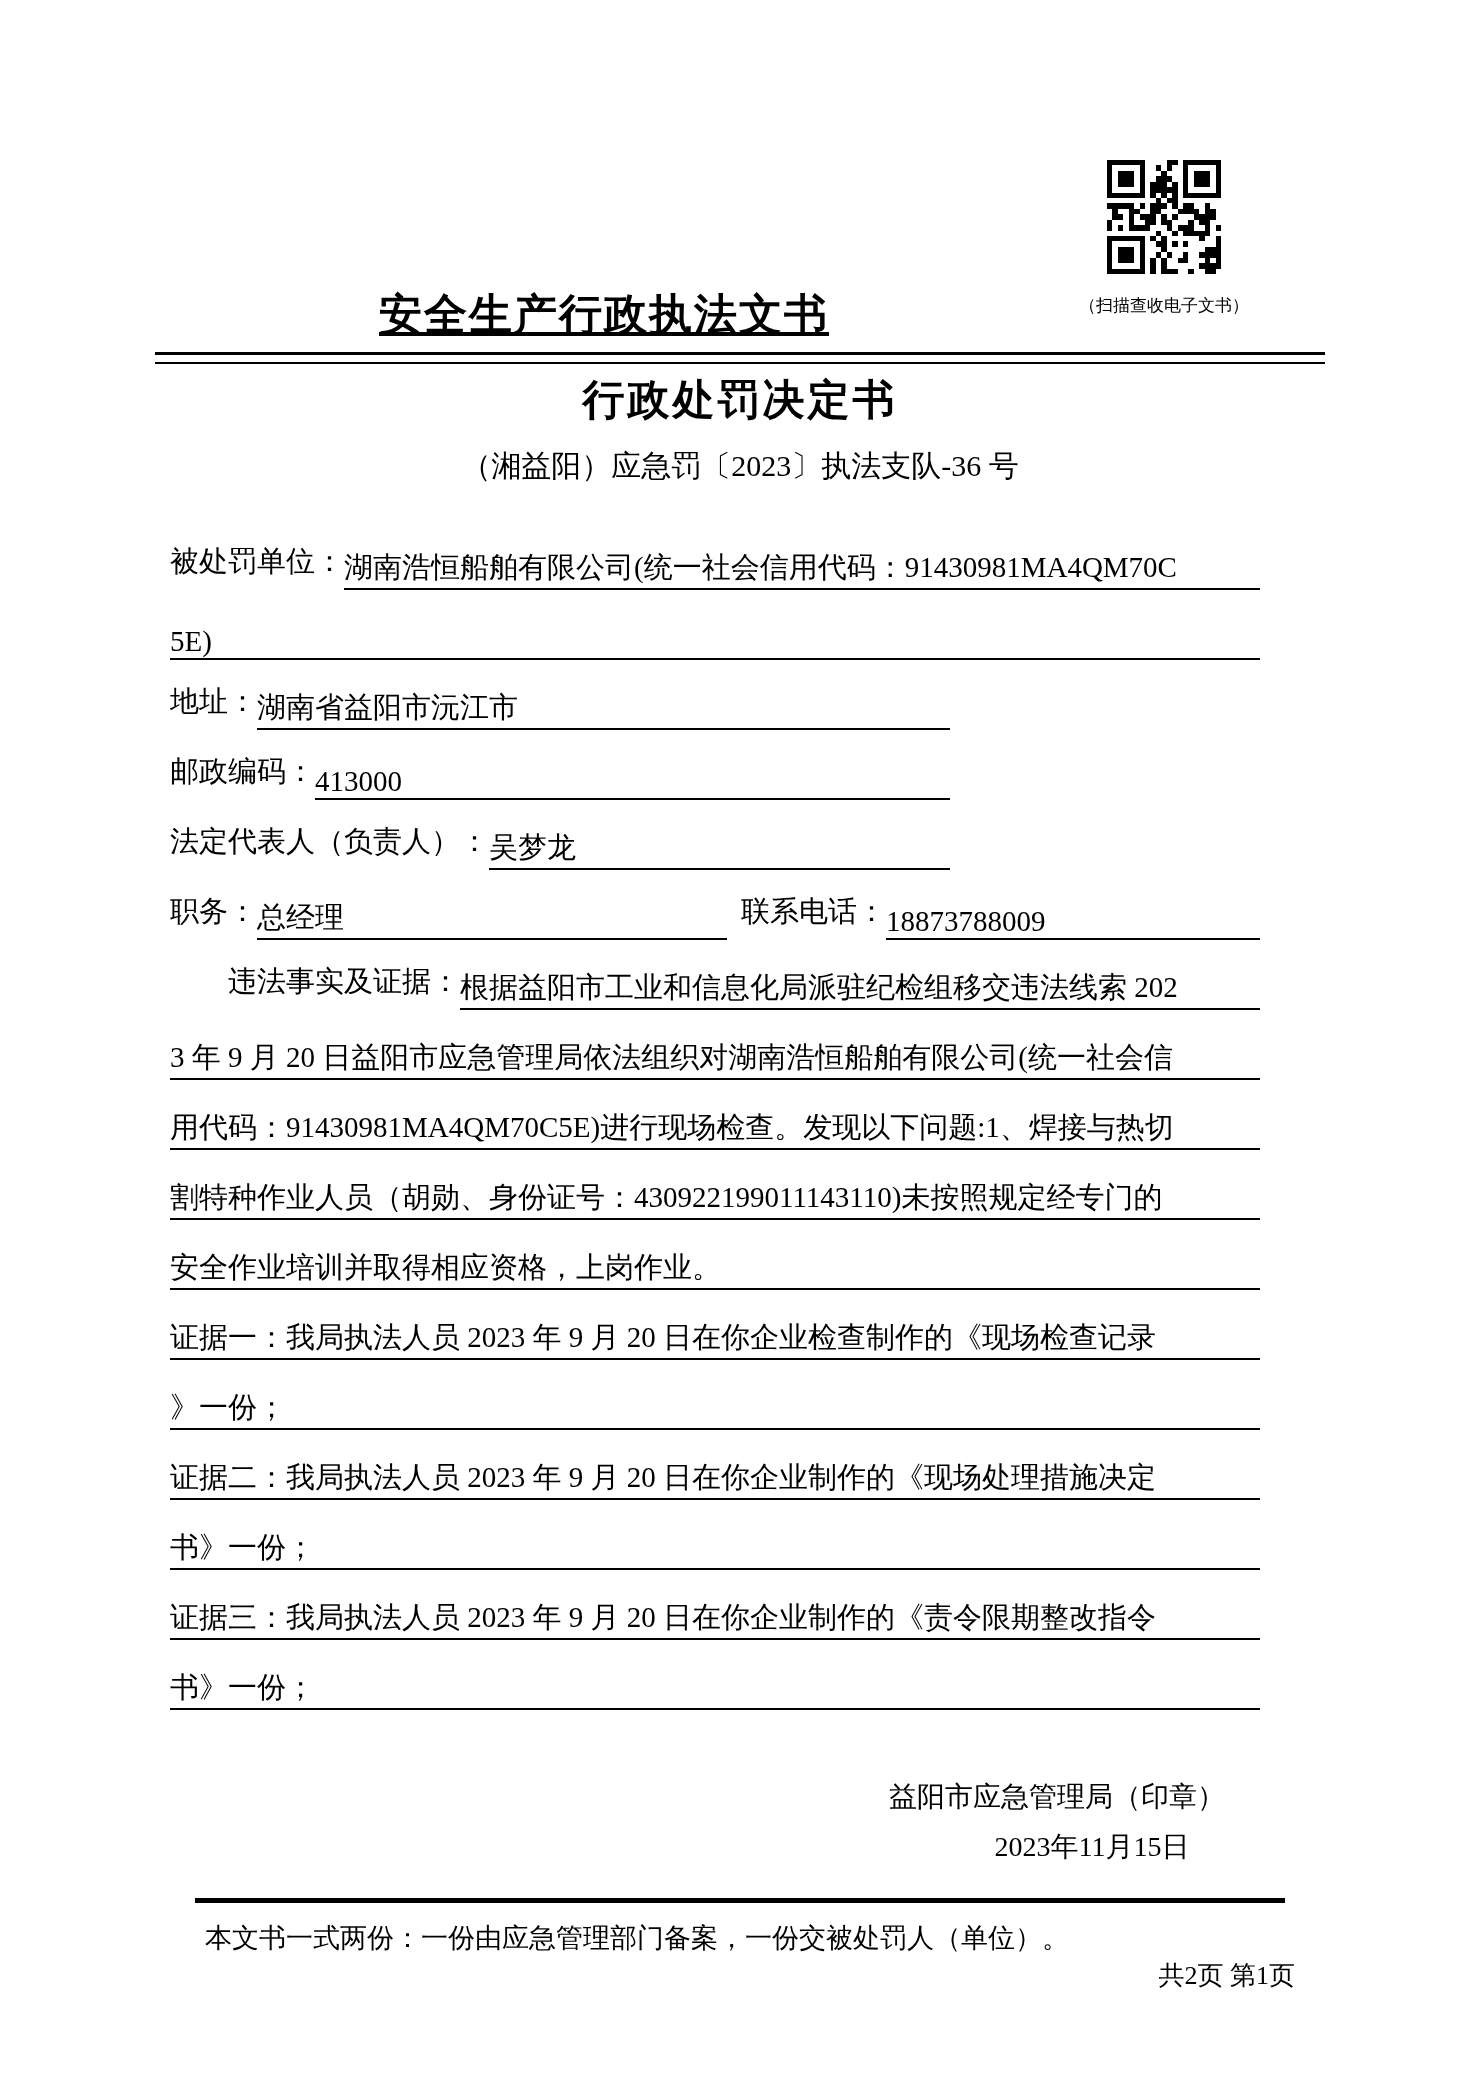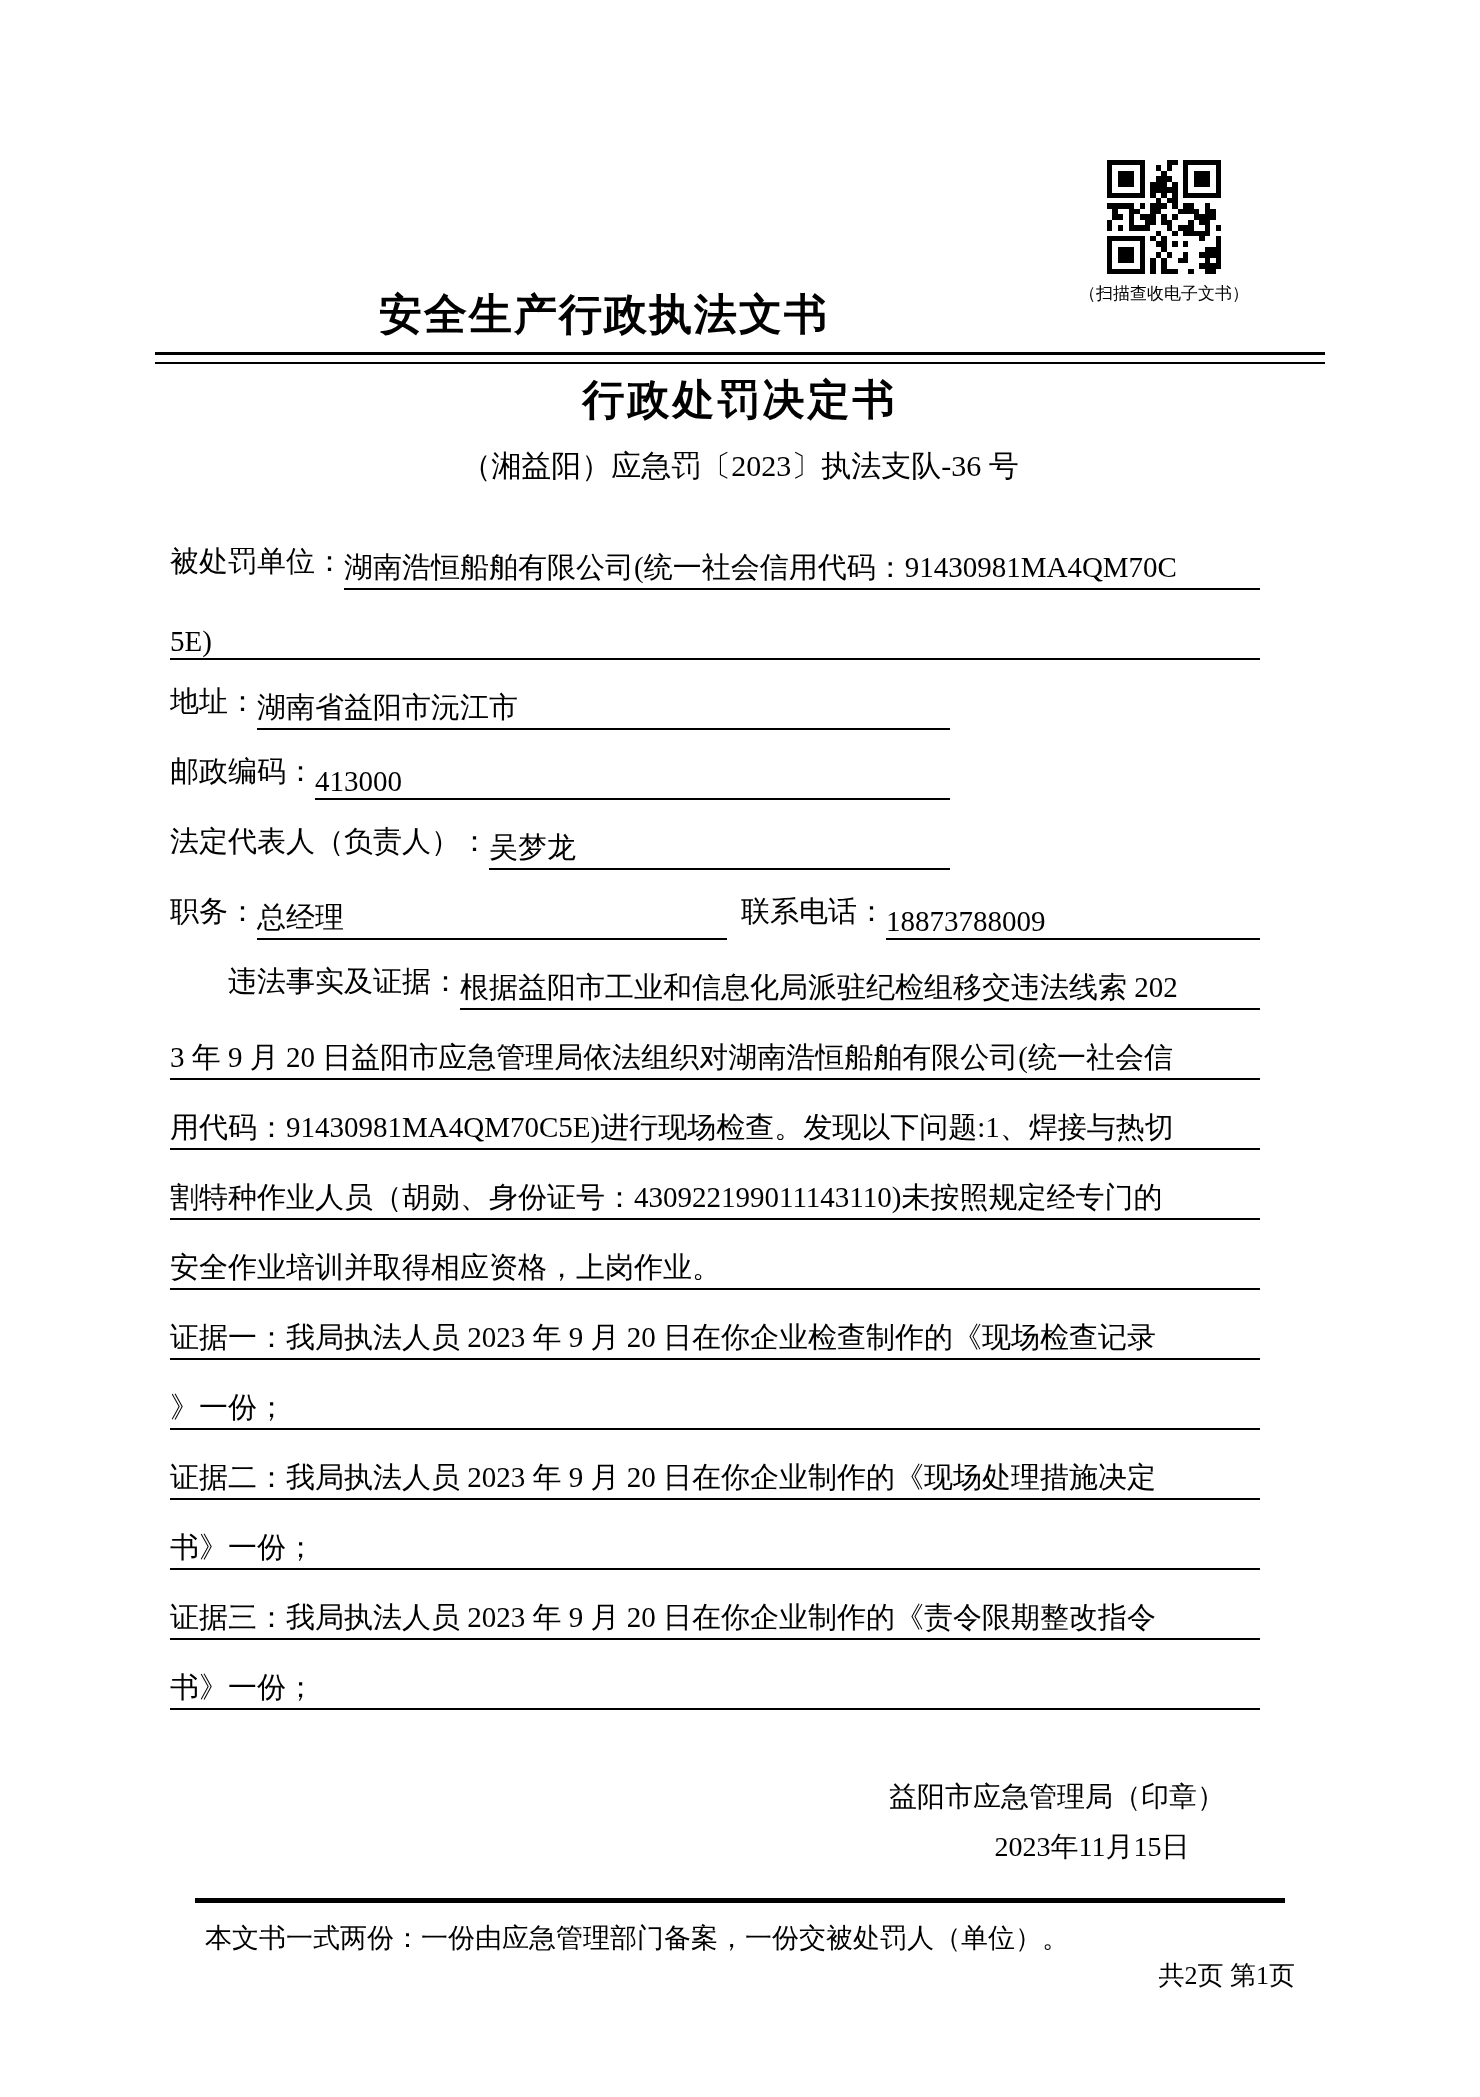--- a/index.html
+++ b/index.html
@@ -11,26 +11,26 @@
     color:#000;
     overflow:hidden;
   }
   
   .qr-block{
     position:absolute;top:160px;left:1078px;width:172px;
     text-align:center;
   }
   .qr-block svg{display:block;margin:0 auto;}
   .qr-caption{
-    margin-top:8px;font-size:17px;letter-spacing:0;white-space:nowrap;
+    margin-top:20px;font-size:17px;letter-spacing:0;white-space:nowrap;
   }
   
   .doc-category{
     position:absolute;top:286px;left:0;width:1208px;
-    text-align:center;font-size:43px;font-weight:bold;letter-spacing:2px;
+    text-align:center;font-size:43px;font-weight:bold;letter-spacing:2px;text-decoration:underline;
   }
   .double-rule{
     position:absolute;top:352px;left:155px;width:1170px;height:7px;
     border-top:3px solid #000;border-bottom:2px solid #000;
   }
   .doc-title{
     position:absolute;top:372px;left:0;width:1480px;
     text-align:center;font-size:42px;font-weight:bold;letter-spacing:3px;
   }
   .doc-number{

